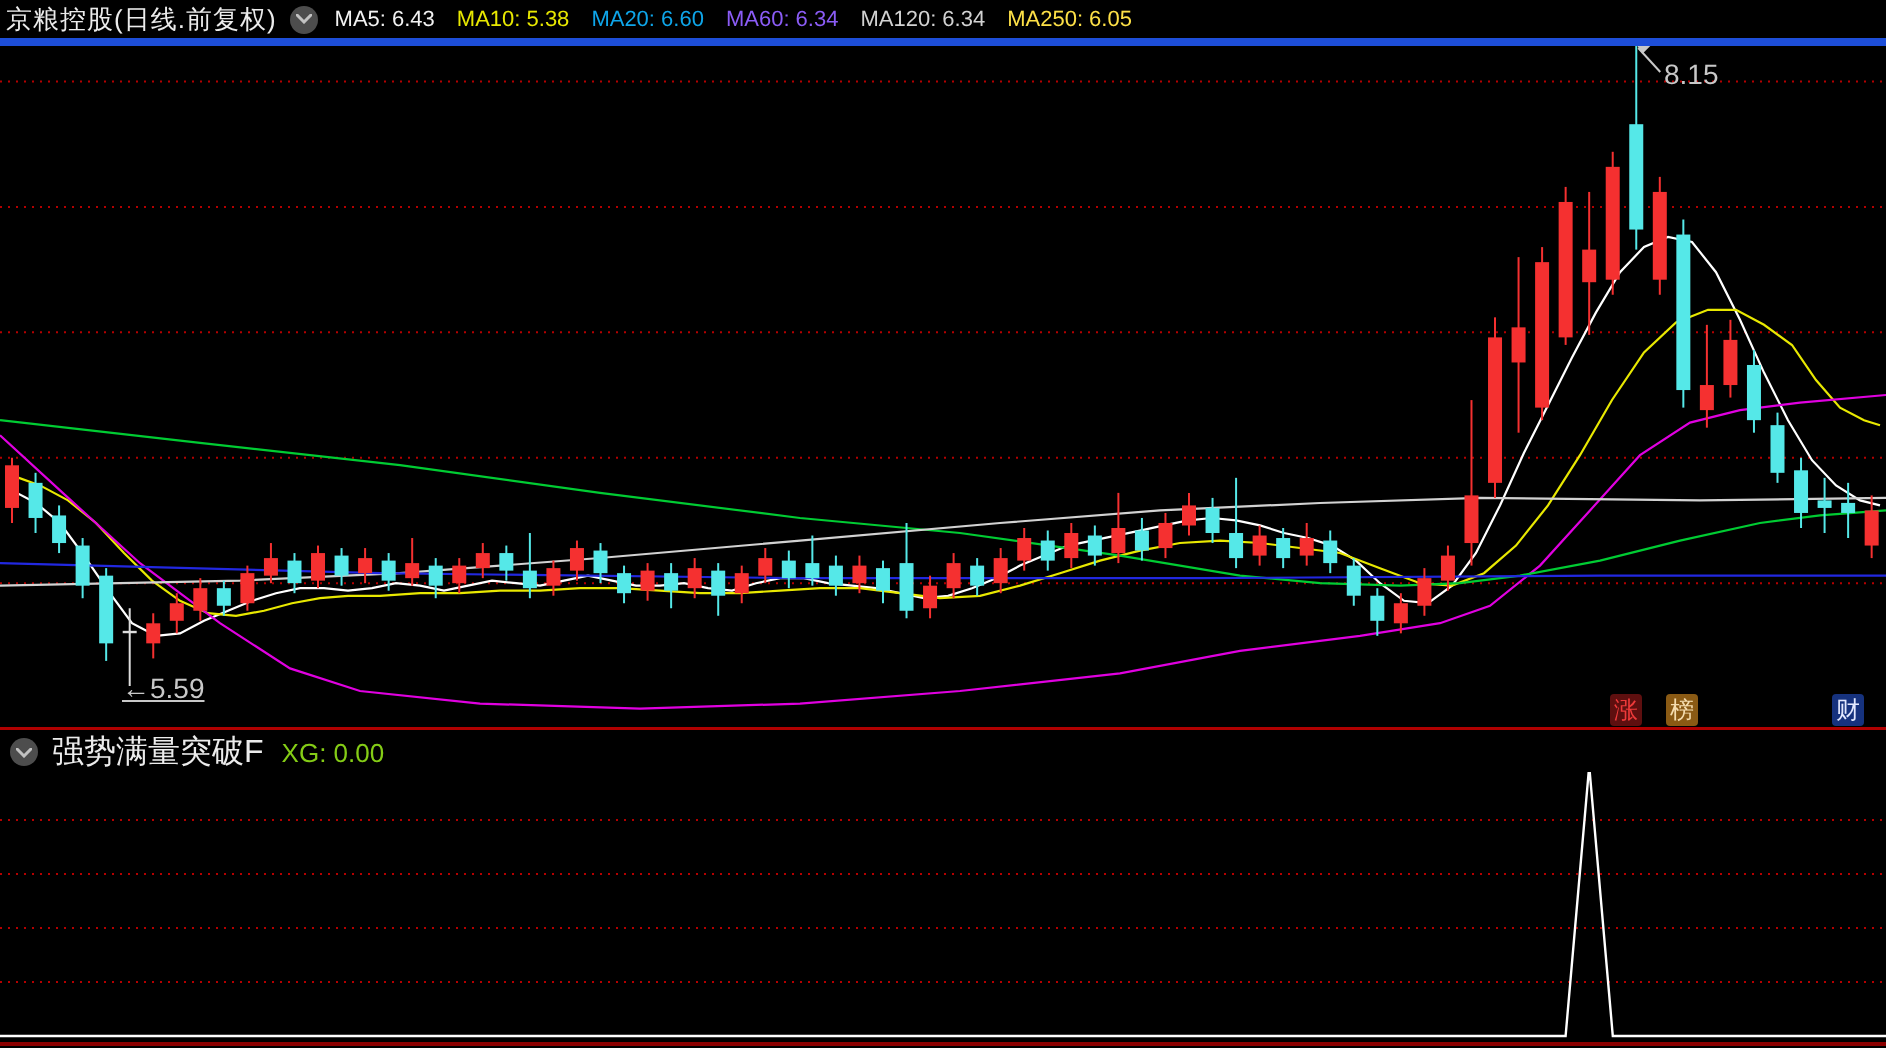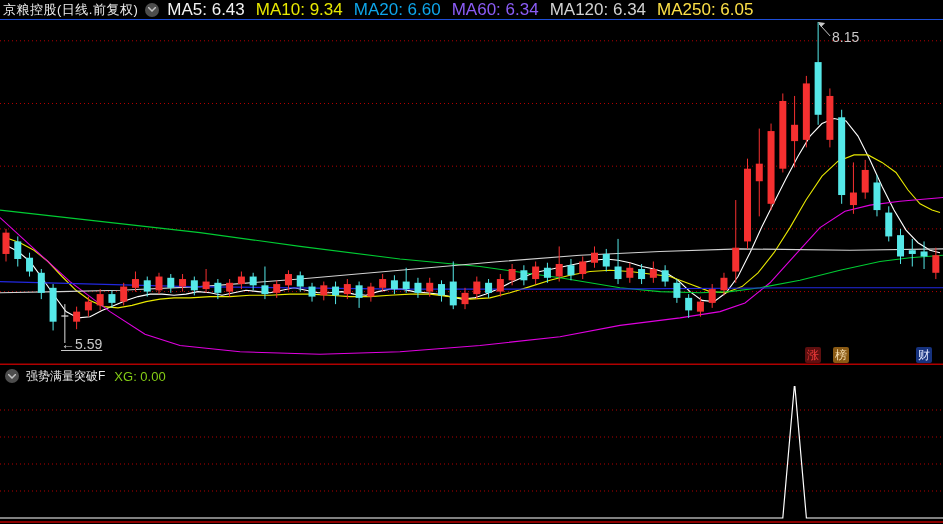--- a/index.html
+++ b/index.html
@@ -1,33 +1,33 @@
 <!DOCTYPE html>
 <html><head>
 <meta charset="utf-8">
 <style>
   html,body{margin:0;padding:0;background:#000;}
   .screen{position:relative;width:943px;height:524px;background:#000;overflow:hidden;
           font-family:"Liberation Sans","DejaVu Sans",sans-serif;}
   #plot{position:absolute;left:0;top:0;}
   .topbar{position:absolute;left:0;top:0;width:943px;height:19px;background:#000;
-          border-bottom:1px solid #1d4ed8;display:flex;align-items:center;padding-top:0;}
+          border-bottom:4px solid #1d4ed8;display:flex;align-items:center;padding-top:0;}
   .title{color:#ececec;font-size:13px;margin-left:3px;letter-spacing:0.5px;white-space:nowrap;}
   .chev{width:14px;height:14px;border-radius:50%;background:#4d4d4d;display:inline-flex;
         align-items:center;justify-content:center;margin-left:7px;flex:0 0 auto;cursor:pointer;}
   .chev svg{display:block;}
   .ma-wrap{display:flex;gap:11px;margin-left:8px;white-space:nowrap;}
-  .ma-wrap span{font-size:17px;}
+  .ma-wrap span{font-size:11px;}
   .hi-label{position:absolute;left:832px;top:29px;color:#c8c8c8;font-size:14px;}
   .lo-label{position:absolute;left:61px;top:336px;color:#c8c8c8;font-size:14px;text-decoration:underline;}
   .badge{position:absolute;top:347px;width:16px;height:16px;font-size:12px;line-height:16px;
          text-align:center;border-radius:2px;cursor:pointer;}
   .subheader{position:absolute;left:0;top:366px;width:943px;height:20px;display:flex;
              align-items:center;background:#000;}
-  .subheader .txt{color:#ececec;font-size:12px;margin-left:7px;white-space:nowrap;}
+  .subheader .txt{color:#ececec;font-size:16px;margin-left:7px;white-space:nowrap;}
   .subheader .val{color:#84cc16;font-size:13px;margin-left:9px;}
   .subheader .chev{margin-left:4px;}
 </style>
 </head>
 <body>
 
 <div class="screen">
 
   <svg id="plot" width="943" height="524">
       <g>
@@ -226,21 +226,21 @@
 
   <div class="topbar">
     <span class="title">京粮控股(日线.前复权)</span>
     <span class="chev">
       <svg width="8" height="5" viewBox="0 0 8 5">
           <path d="M0 0 L4 4 L8 0" stroke="#c2c2c2" stroke-width="1.5" fill="none"></path>
         </svg>
     </span>
     <span class="ma-wrap" id="ma-labels">
         <span style="color: rgb(242, 242, 242);">MA5: 6.43</span>
-        <span style="color: rgb(232, 232, 0);">MA10: 9.34</span>
+        <span style="color: rgb(232, 232, 0);">MA10: 5.38</span>
         <span style="color: #0ea5e9;">MA20: 6.60</span>
         <span style="color: #8b5cf6;">MA60: 6.34</span>
         <span style="color: rgb(210, 210, 210);">MA120: 6.34</span>
         <span style="color: #fde047;">MA250: 6.05</span>
       </span>
   </div>
 
   <div class="hi-label">8.15</div>
   <div class="lo-label"><span>←</span><span>5.59</span></div>
 

